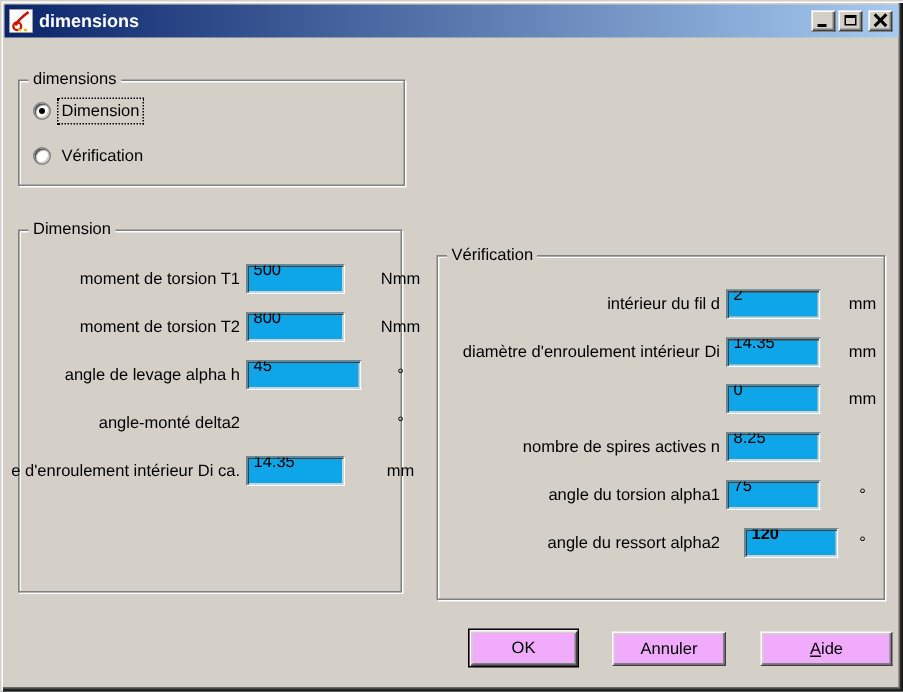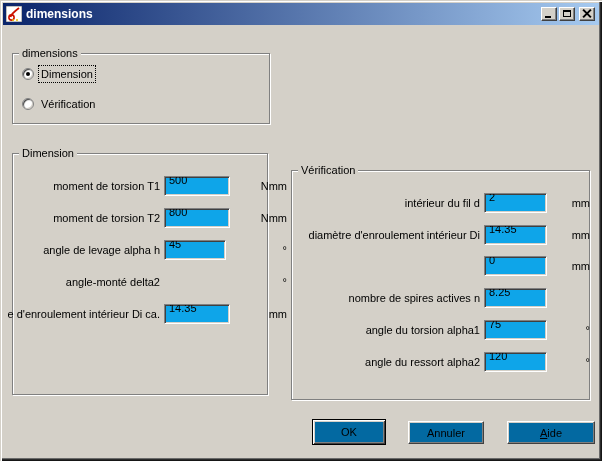--- a/index.html
+++ b/index.html
@@ -78,34 +78,34 @@
     padding:1px 2px;white-space:nowrap;
   }
   .radio-label.focused{outline:1px dotted #000;}
 
   .flabel{
     position:absolute;height:14px;line-height:14px;
     font-size:11px;color:#000;text-align:right;white-space:nowrap;
   }
   .funit{
     position:absolute;height:14px;line-height:14px;
-    font-size:11px;color:#000;white-space:nowrap;text-align:right;
+    font-size:11px;color:#000;white-space:nowrap;text-align:center;
   }
   .tbox{
     position:absolute;height:20px;box-sizing:border-box;
     background:#0ea5e9;color:#000;
     border:1px solid;border-color:#808080 #ffffff #ffffff #808080;
     box-shadow:inset 1px 1px 0 #404040, inset -1px -1px 0 #d4d0c8;
     font-family:"Liberation Sans", sans-serif;font-size:11px;
     padding:0 2px 12px 4px;margin:0;outline:none;
   }
 
   .btn{
     position:absolute;box-sizing:border-box;
-    background:#0369a1;color:#000;
+    background:#f0abfc;color:#000;
     border:1px solid;border-color:#ffffff #404040 #404040 #ffffff;
     box-shadow:inset -1px -1px 0 #808080, inset 1px 1px 0 #d4d0c8;
     font-family:"Liberation Sans", sans-serif;font-size:11px;
     text-align:center;cursor:default;
     display:flex;align-items:center;justify-content:center;
   }
   .btn.default{
     border:1px solid #000000;
     box-shadow:inset 1px 1px 0 #ffffff, inset -1px -1px 0 #404040,
                inset 2px 2px 0 #d4d0c8, inset -2px -2px 0 #808080;
@@ -156,21 +156,21 @@
 
   <span class="flabel" style="left:-40px;top:179px;width:200px;">moment de torsion T1</span>
   <input class="tbox" style="left: 164px; top: 176px; width: 66px;" value="500">
   <span class="funit" style="left:247px;top:179px;width:40px;">Nmm</span>
 
   <span class="flabel" style="left:-40px;top:211px;width:200px;">moment de torsion T2</span>
   <input class="tbox" style="left: 164px; top: 208px; width: 66px;" value="800">
   <span class="funit" style="left:247px;top:211px;width:40px;">Nmm</span>
 
   <span class="flabel" style="left:-40px;top:243px;width:200px;">angle de levage alpha h</span>
-  <input class="tbox" style="left: 164px; top: 240px; width: 62px;" value="45">
+  <input class="tbox" style="left: 164px; top: 240px; width: 77px;" value="45">
   <span class="funit" style="left:247px;top:243px;width:40px;">°</span>
 
   <span class="flabel" style="left:-40px;top:275px;width:200px;">angle-monté delta2</span>
   <span class="funit" style="left:247px;top:275px;width:40px;">°</span>
 
   <span class="flabel" style="left:-40px;top:307px;width:200px;">e d'enroulement intérieur Di ca.</span>
   <input class="tbox" style="left: 164px; top: 304px; width: 66px;" value="14.35">
   <span class="funit" style="left:247px;top:307px;width:40px;">mm</span>
 
   <div class="group" style="left:291px;top:170px;width:297px;height:228px;">
@@ -190,21 +190,21 @@
 
   <span class="flabel" style="left:260px;top:291px;width:220px;">nombre de spires actives n</span>
   <input class="tbox" style="left: 484px; top: 288px; width: 63px;" value="8.25">
   <span class="funit" style="left:560px;top:291px;width:30px;"></span>
 
   <span class="flabel" style="left:260px;top:323px;width:220px;">angle du torsion alpha1</span>
   <input class="tbox" style="left: 484px; top: 320px; width: 63px;" value="75">
   <span class="funit" style="left:560px;top:323px;width:30px;">°</span>
 
   <span class="flabel" style="left:260px;top:355px;width:220px;">angle du ressort alpha2</span>
-  <input class="tbox" style="left: 484px; top: 352px; width: 63px;" value="120">
+  <input class="tbox" style="left: 496px; top: 352px; width: 63px; font-weight: bold;" value="120">
   <span class="funit" style="left:560px;top:355px;width:30px;">°</span>
 
   <div class="btn default" style="left:312px;top:419px;width:74px;height:26px;">
     <span>OK</span>
   </div>
   <div class="btn" style="left:408px;top:421px;width:76px;height:23px;">
     <span>Annuler</span>
   </div>
   <div class="btn" style="left:507px;top:421px;width:88px;height:23px;">
     <span><span class="u">A</span><span>ide</span></span>

